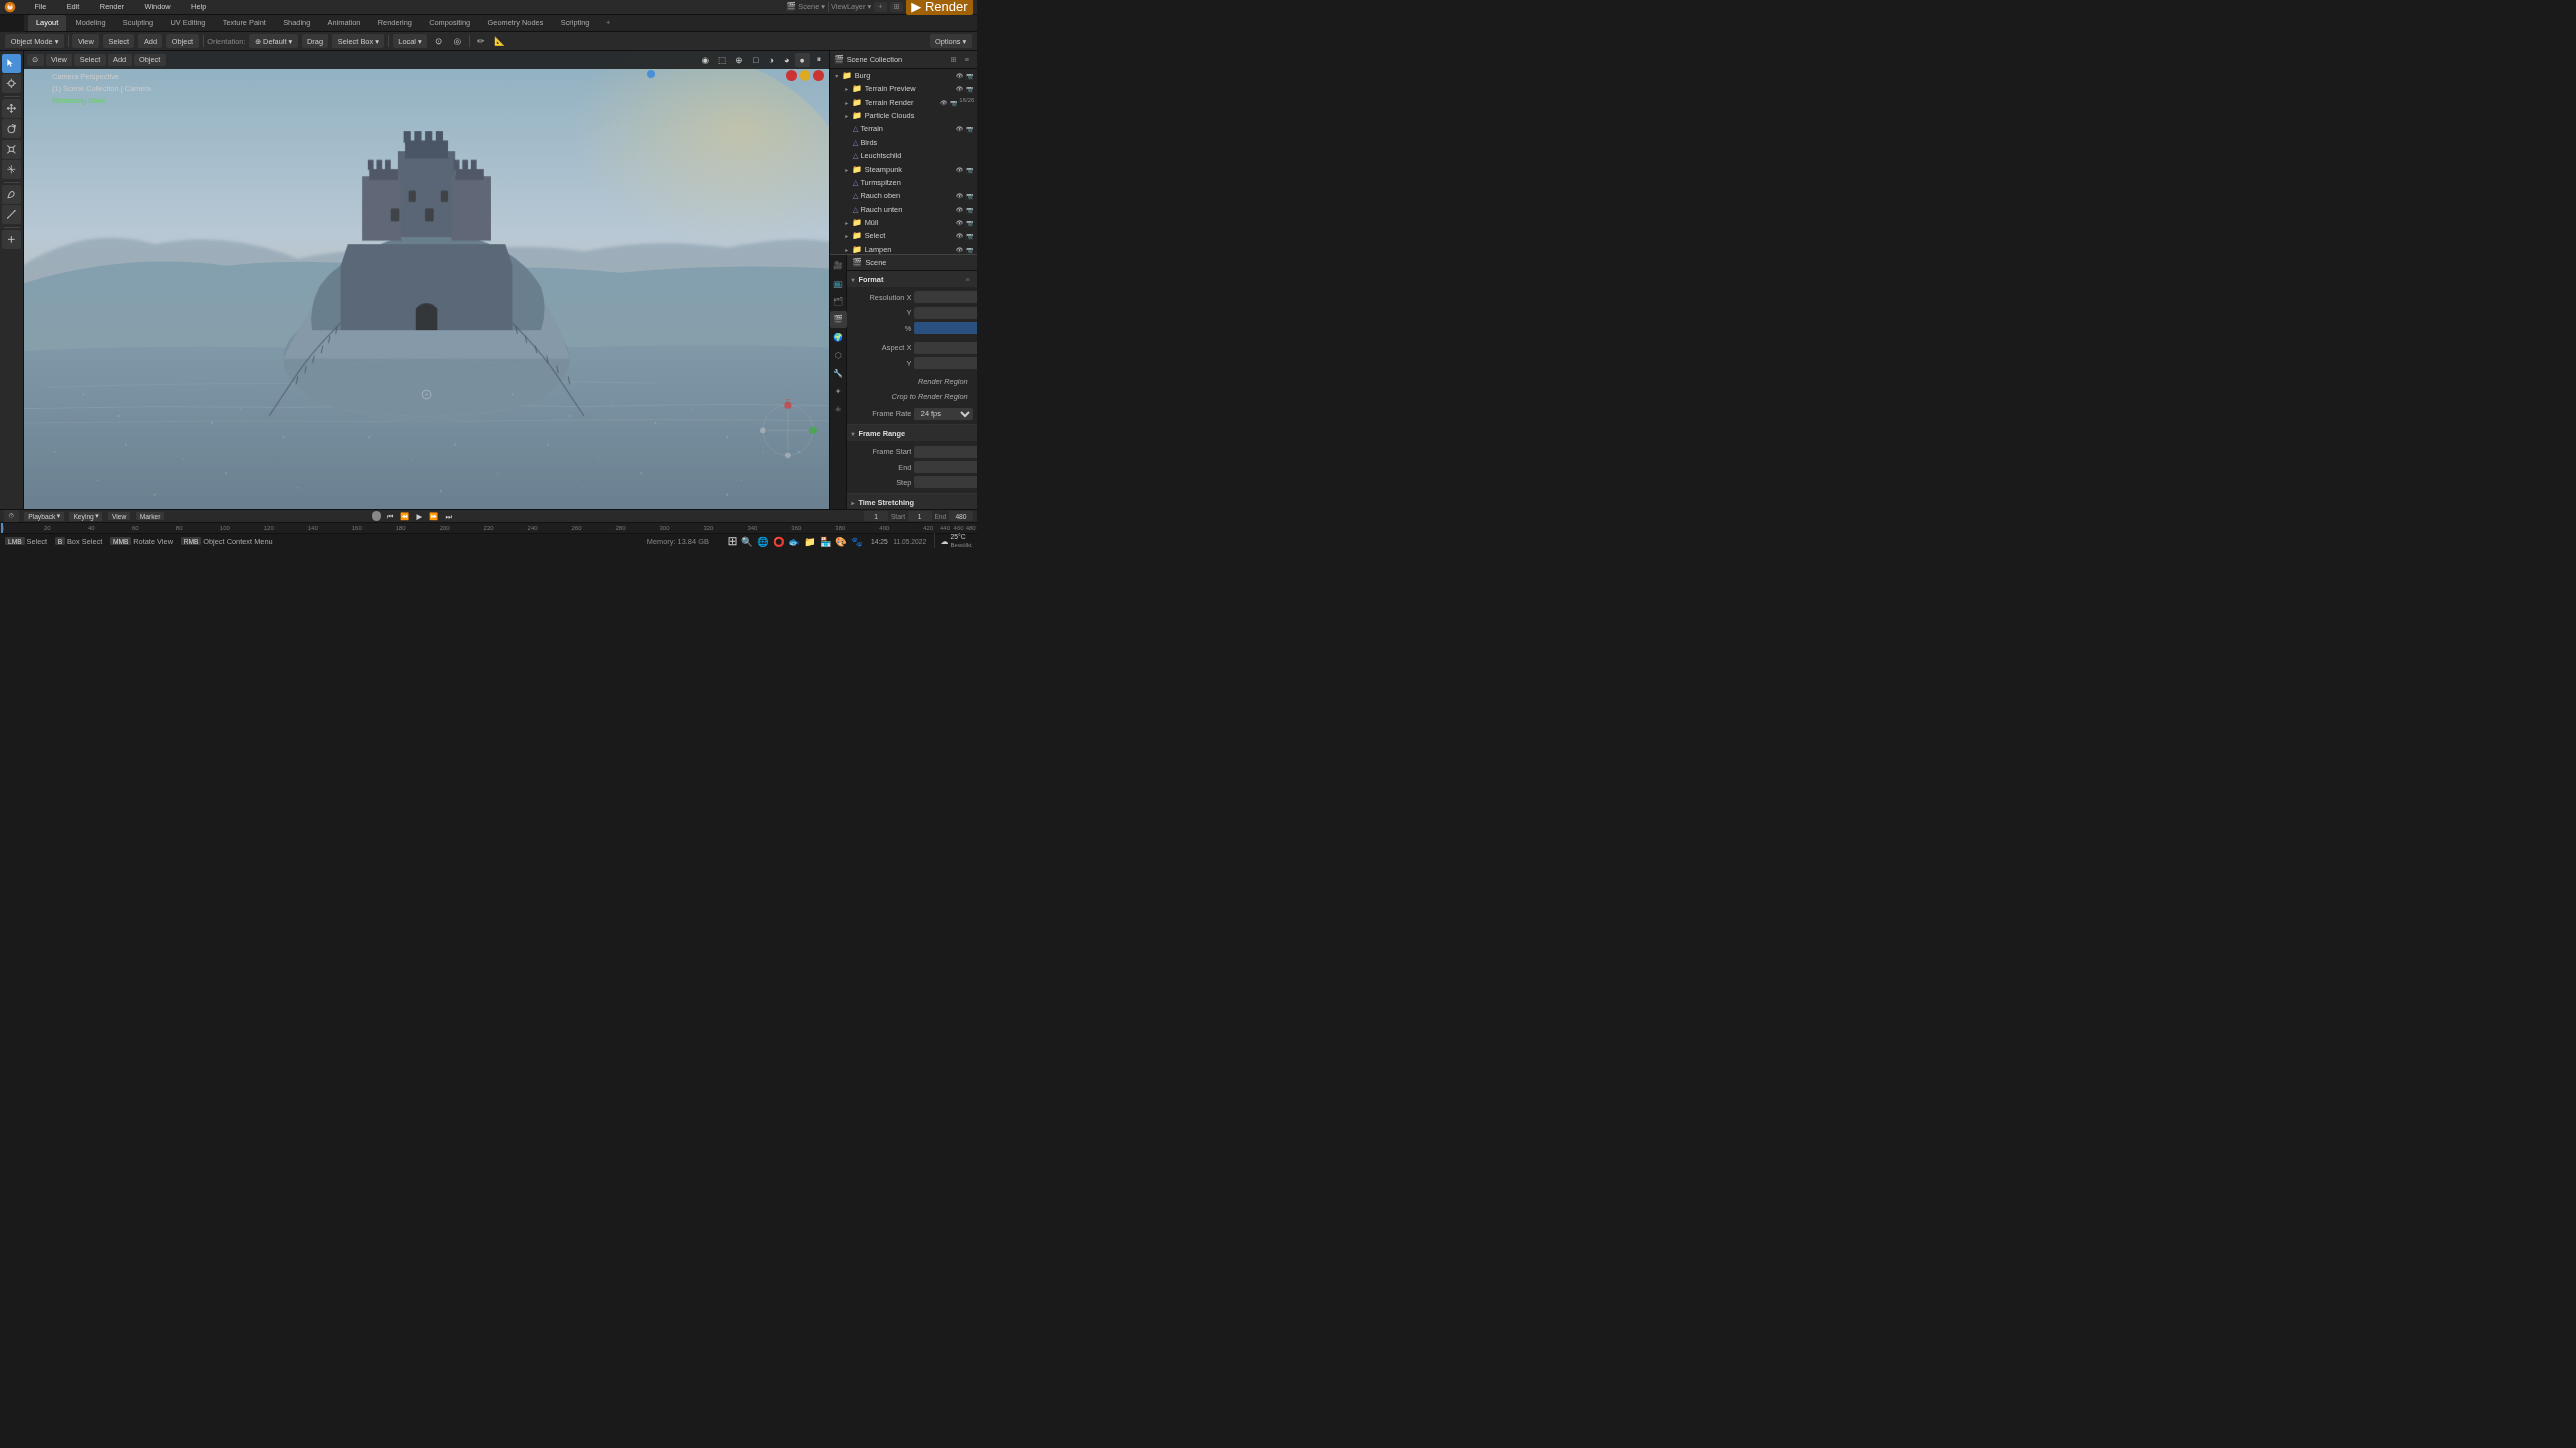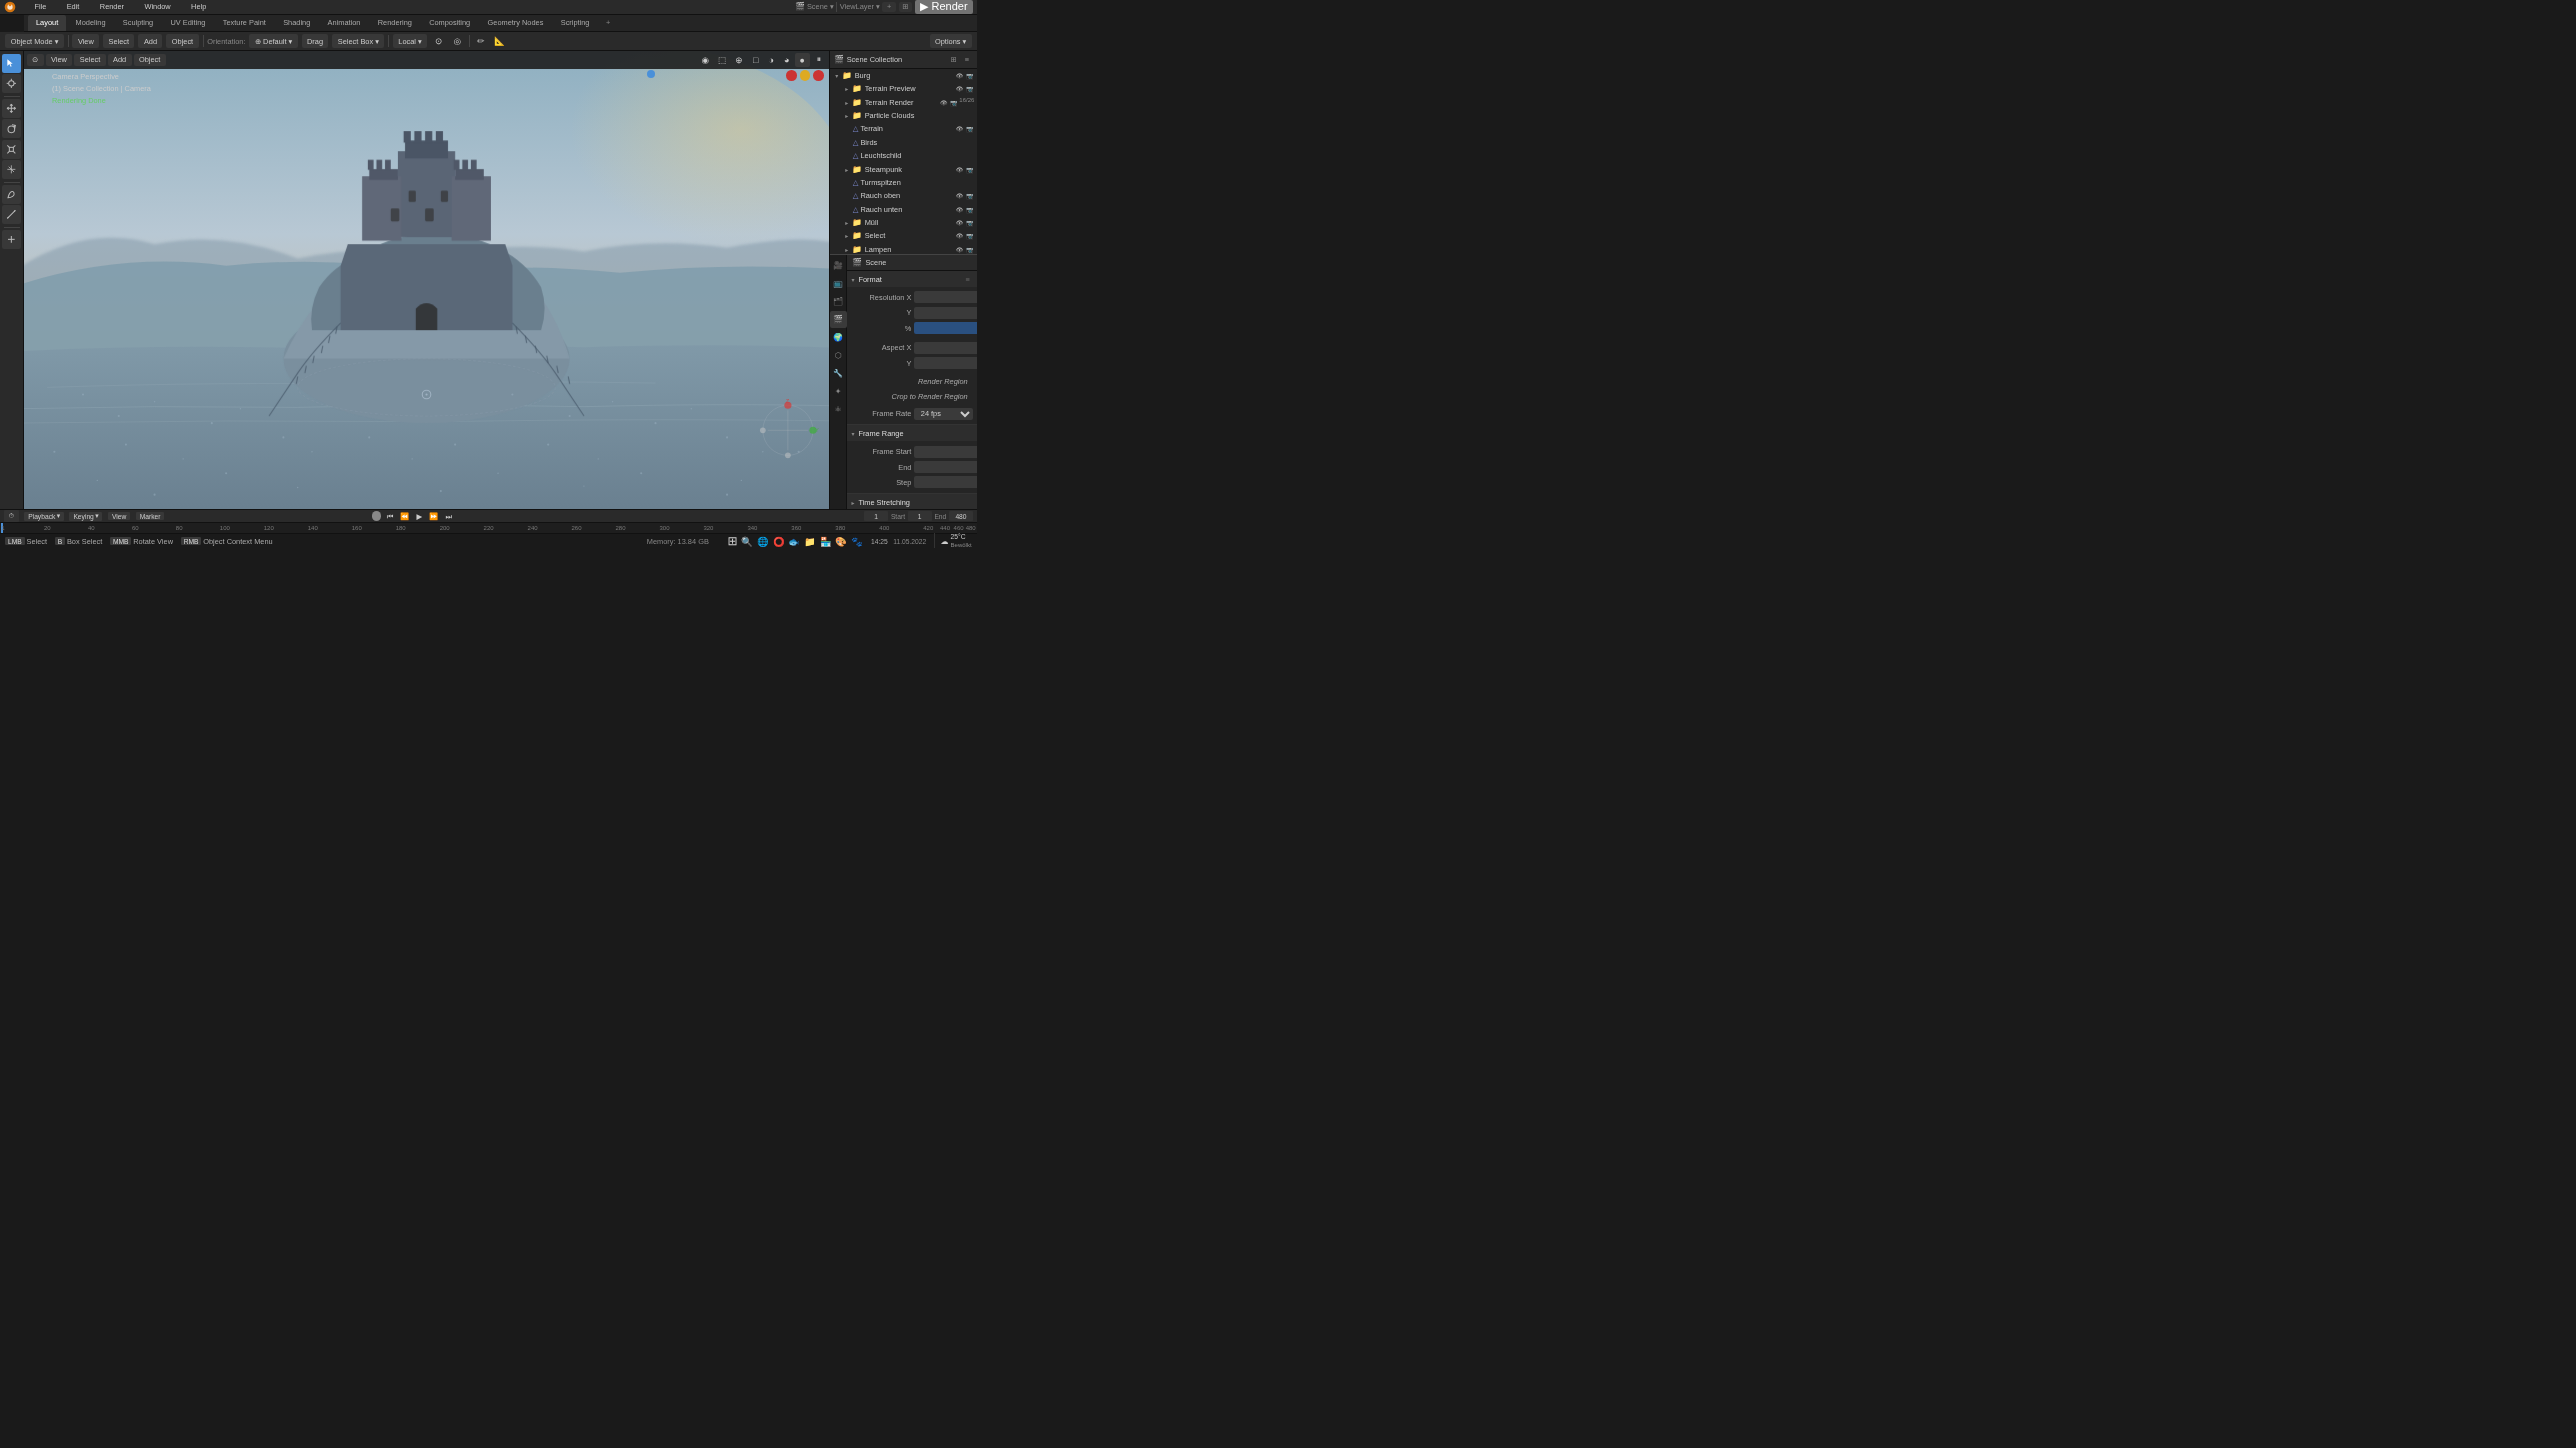--- a/index.html
+++ b/index.html
@@ -200,21 +200,21 @@
       border-bottom: 0.7px solid #333;
     }
     .props-section-header {
       height: 16px;
       display: flex;
       align-items: center;
       padding: 0 4px;
       gap: 2.7px;
       cursor: pointer;
       background: #2d2d2d;
-      font-weight: normal;
+      font-weight: bold;
       font-size: 7.4px;
       color: #ddd;
     }
     .props-section-content {
       padding: 2.7px 4px;
     }
     .props-row {
       display: flex;
       align-items: center;
       height: 14.8px;
@@ -532,21 +532,21 @@
       <span>Scene</span>
       <span>▾</span>
     </div>
     <div style="width:0.7px;height:10.7px;background:#444;"></div>
     <div style="color:#888;font-size:7.4px;display:flex;align-items:center;gap:2px;">
       <span>ViewLayer</span>
       <span>▾</span>
     </div>
     <div style="width:13.4px;height:10.7px;background:#333;border-radius:2px;display:flex;align-items:center;justify-content:center;cursor:pointer;color:#888;font-size:7.4px;">+</div>
     <div style="width:13.4px;height:10.7px;background:#333;border-radius:2px;display:flex;align-items:center;justify-content:center;cursor:pointer;color:#888;font-size:7.4px;">⊞</div>
-    <div style="background:#737373;color:#fff;padding:0.7px 5.4px;border-radius:2px;font-size:11px;display:flex;align-items:center;gap:2px;cursor:pointer;">▶ Render</div>
+    <div style="background:#a16207;color:#fff;padding:0.7px 5.4px;border-radius:2px;font-size:13px;display:flex;align-items:center;gap:2px;cursor:pointer;">▶ Render</div>
   </div>
 </div>
 
 <div class="workspace-tabs">
   <div class="workspace-tab active">Layout</div>
   <div class="workspace-tab">Modeling</div>
   <div class="workspace-tab">Sculpting</div>
   <div class="workspace-tab">UV Editing</div>
   <div class="workspace-tab">Texture Paint</div>
   <div class="workspace-tab">Shading</div>

